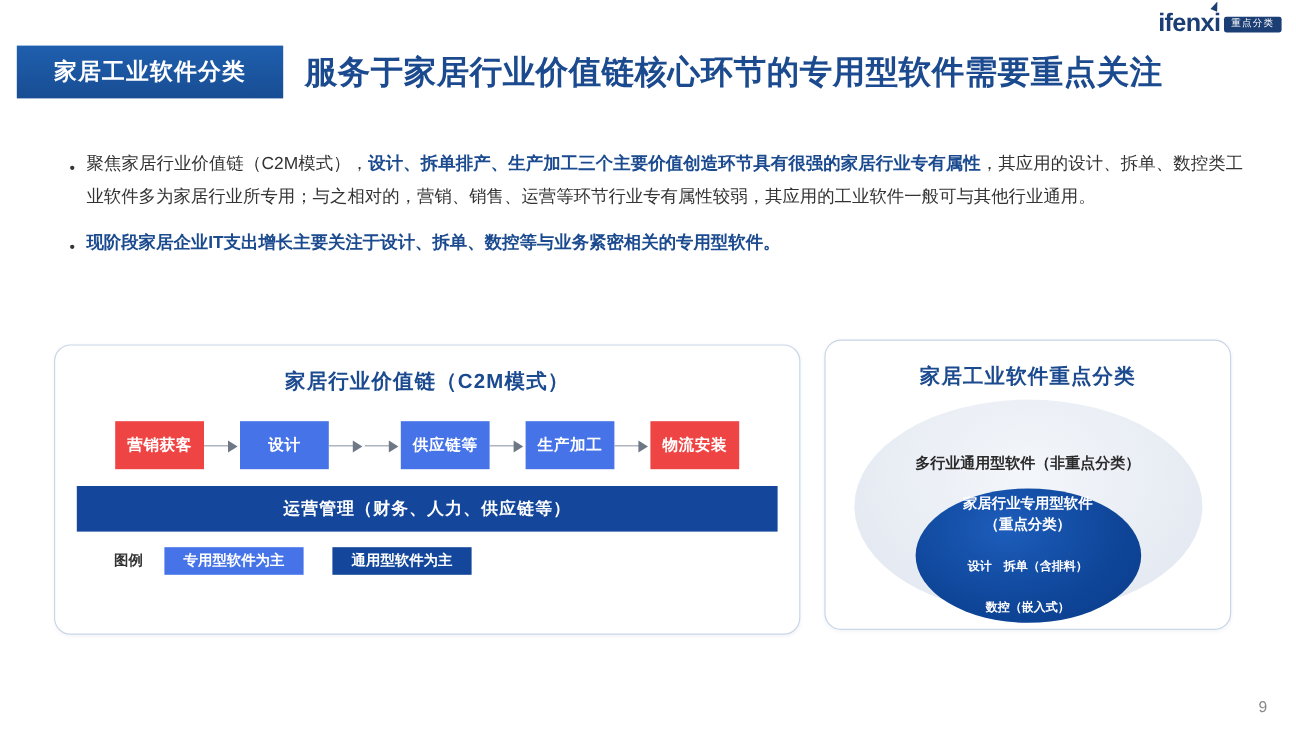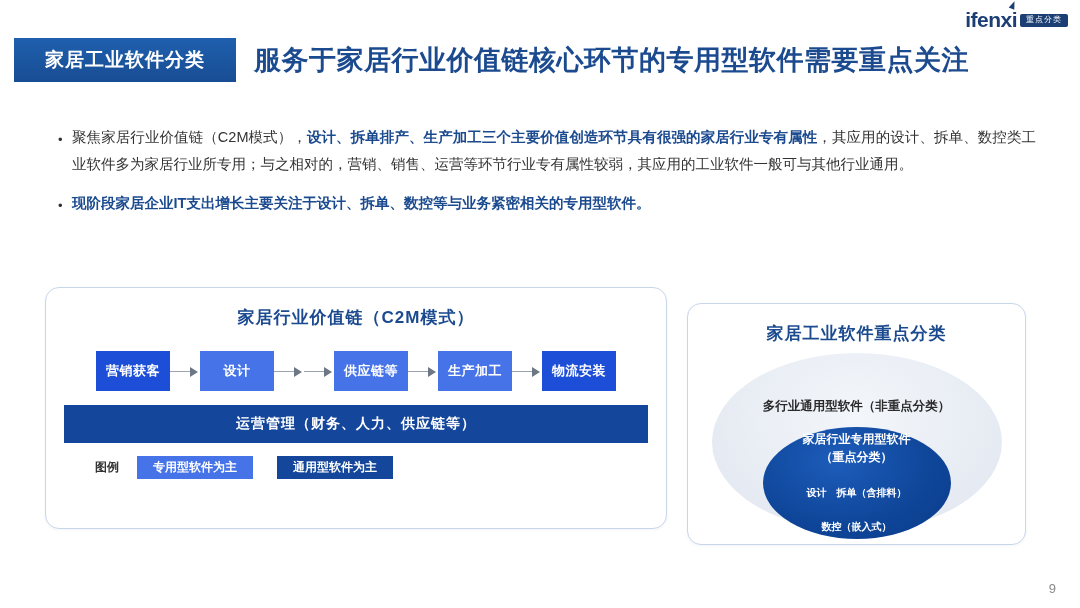--- a/index.html
+++ b/index.html
@@ -132,21 +132,21 @@
     box-shadow: 0 1px 3px rgba(30,60,110,0.05);
   }
   #panel-left {
     left: 45px;
     top: 287px;
     width: 620px;
     height: 240px;
   }
   #panel-right {
     left: 687px;
-    top: 303px;
+    top: 283px;
     width: 337px;
     height: 240px;
   }
   .panel-title {
     text-align: center;
     font-size: 17px;
     font-weight: bold;
     color: #1B4A8F;
     margin-top: 18px;
     letter-spacing: 1px;
@@ -165,21 +165,21 @@
     display: flex;
     align-items: center;
     justify-content: center;
     color: #ffffff;
     font-size: 13px;
     font-weight: bold;
     letter-spacing: 0.5px;
     flex: none;
     width: 74px;
   }
-  .flow-box.dark { background: #1d4ed8; }
+  .flow-box.dark { background: #ef4444; }
   .flow-box.light { background: #4673E8; }
   .arrow {
     flex: none;
     width: 30px;
     height: 11px;
     position: relative;
   }
   .arrow::before {
     content: "";
     position: absolute;

